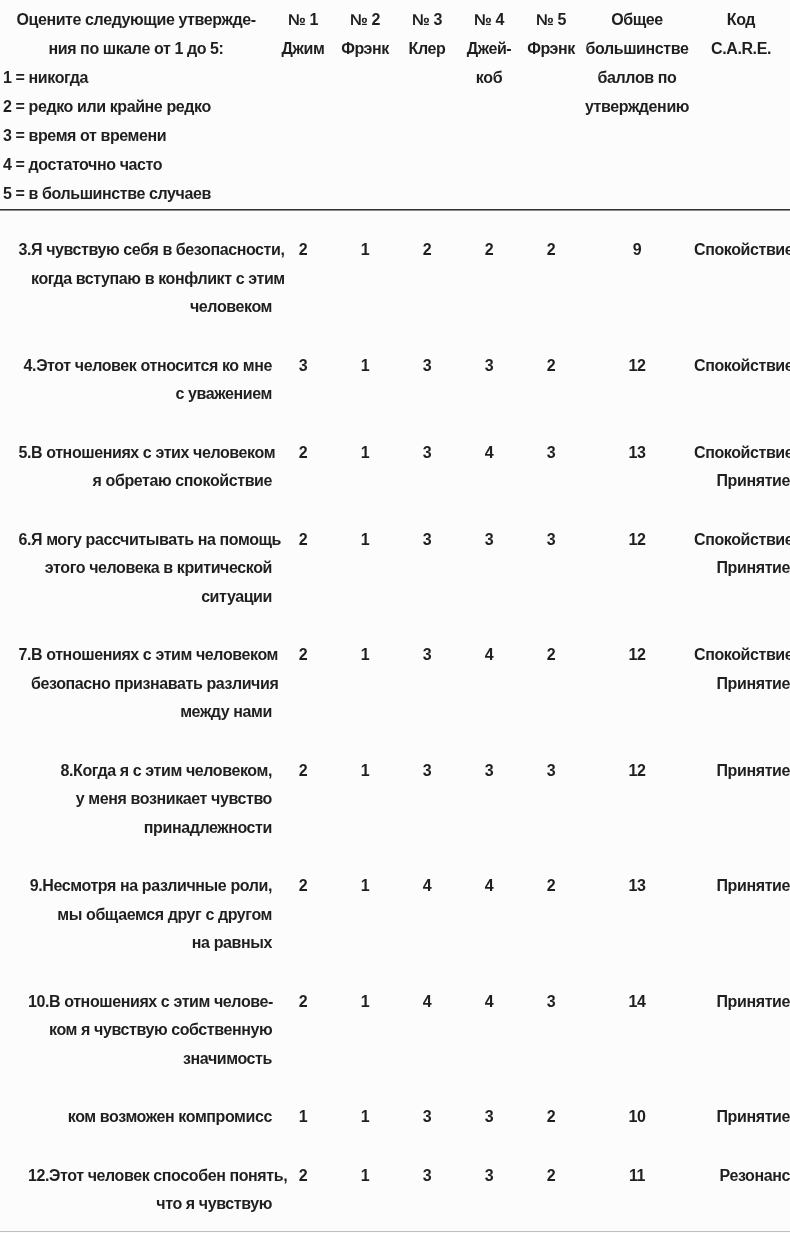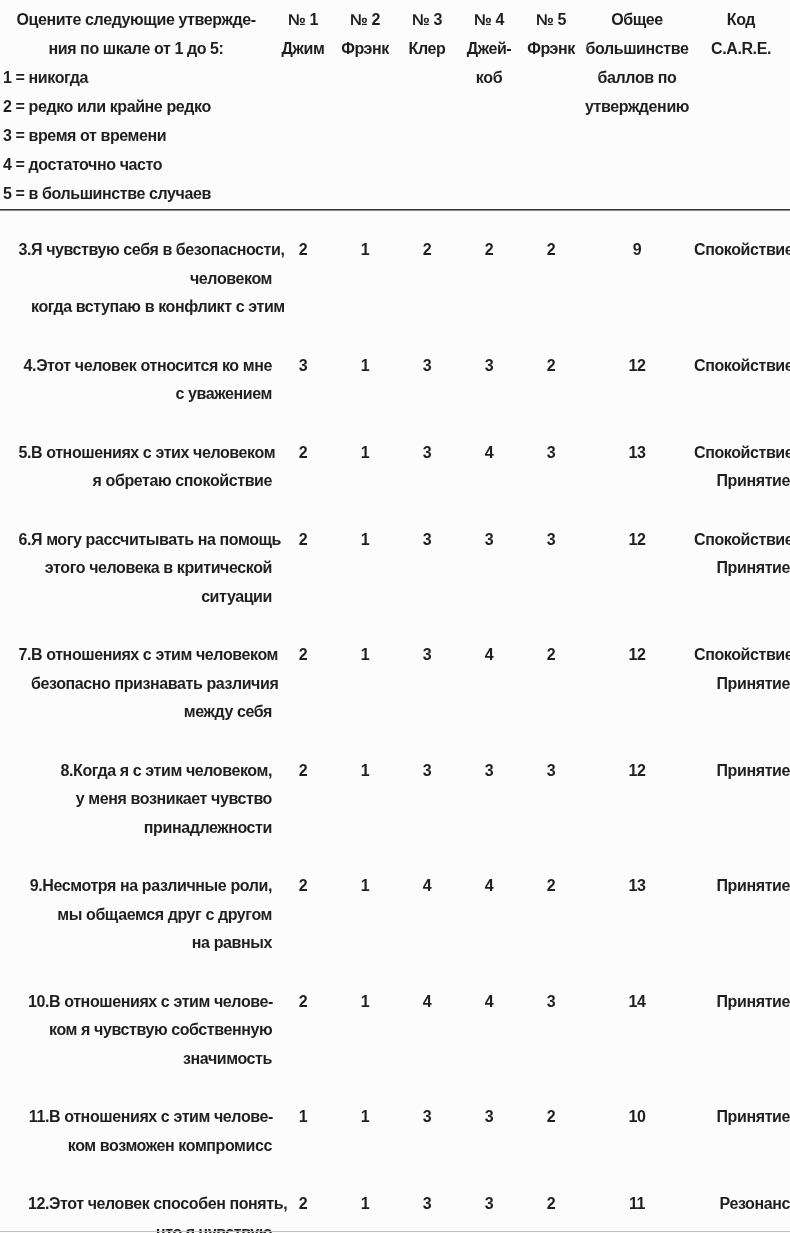--- a/index.html
+++ b/index.html
@@ -96,22 +96,22 @@
       <div>C.A.R.E.</div>
     </div>
   </div>
 
   <div class="divider"></div>
 
   <div class="tbody">
       <div class="row grid8">
         <div class="cell stmt">
           <div class="sline"><span class="num">3.</span><span class="txt">Я чувствую себя в безопасности,</span></div>
+          <div class="sline cont">когда вступаю в конфликт с этим</div>
           <div class="sline cont">человеком</div>
-          <div class="sline cont">когда вступаю в конфликт с этим</div>
         </div>
         <div class="cell score">2</div>
         <div class="cell score">1</div>
         <div class="cell score">2</div>
         <div class="cell score">2</div>
         <div class="cell score">2</div>
         <div class="cell total">9</div>
         <div class="cell code">
           <div class="cline">Спокойствие</div>
         </div>
@@ -161,21 +161,21 @@
         <div class="cell total">12</div>
         <div class="cell code">
           <div class="cline">Спокойствие</div>
           <div class="cline">Принятие</div>
         </div>
       </div>
       <div class="row grid8">
         <div class="cell stmt">
           <div class="sline"><span class="num">7.</span><span class="txt">В отношениях с этим человеком</span></div>
           <div class="sline cont">безопасно признавать различия</div>
-          <div class="sline cont">между себя</div>
+          <div class="sline cont">между нами</div>
         </div>
         <div class="cell score">2</div>
         <div class="cell score">1</div>
         <div class="cell score">3</div>
         <div class="cell score">4</div>
         <div class="cell score">2</div>
         <div class="cell total">12</div>
         <div class="cell code">
           <div class="cline">Спокойствие</div>
           <div class="cline">Принятие</div>
@@ -224,21 +224,20 @@
         <div class="cell score">4</div>
         <div class="cell score">4</div>
         <div class="cell score">3</div>
         <div class="cell total">14</div>
         <div class="cell code">
           <div class="cline">Принятие</div>
         </div>
       </div>
       <div class="row grid8">
         <div class="cell stmt">
-          <div class="sline"><span class="num wide">11.</span><span class="txt">В отношениях с этим челове-</span></div>
           <div class="sline cont wide">ком возможен компромисс</div>
         </div>
         <div class="cell score">1</div>
         <div class="cell score">1</div>
         <div class="cell score">3</div>
         <div class="cell score">3</div>
         <div class="cell score">2</div>
         <div class="cell total">10</div>
         <div class="cell code">
           <div class="cline">Принятие</div>

